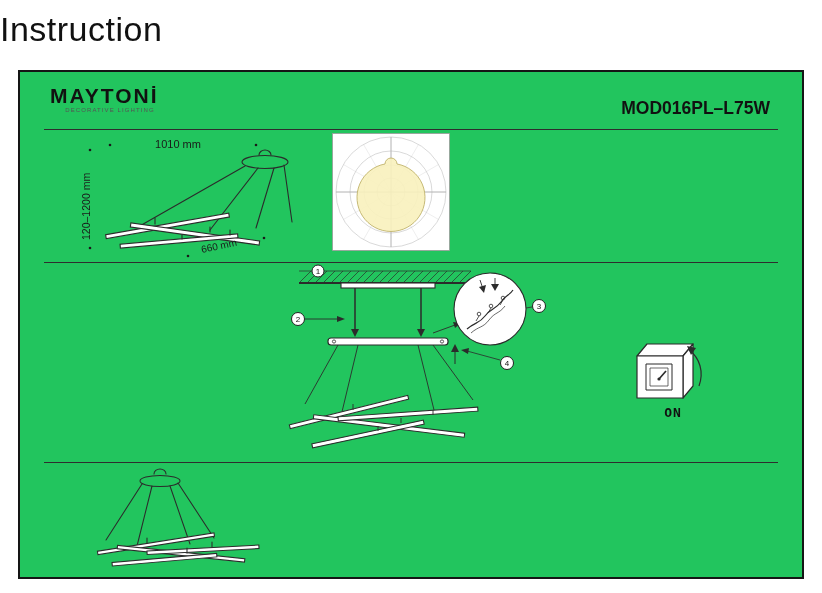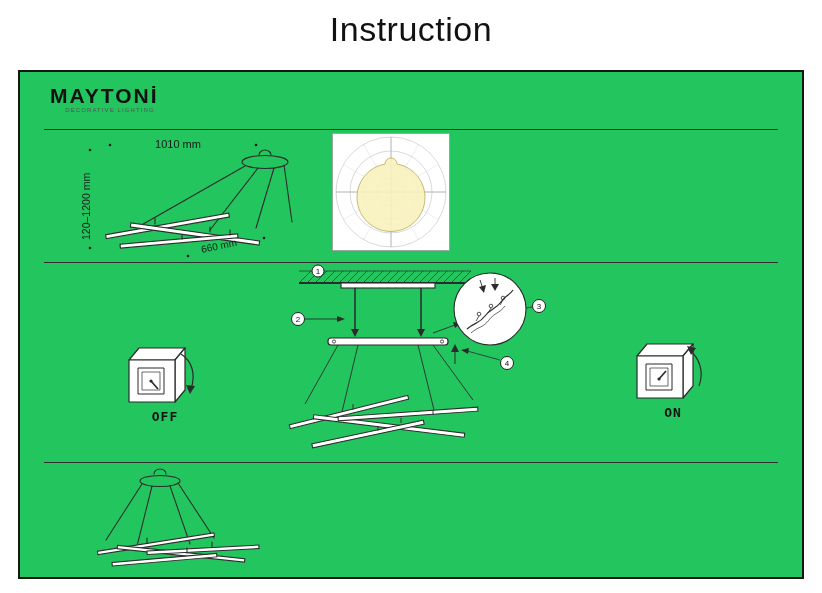--- a/index.html
+++ b/index.html
@@ -1,17 +1,17 @@
 <!DOCTYPE html>
 <html><head>
 <meta charset="utf-8">
 <style>
   html,body{margin:0;padding:0;width:822px;height:593px;background:#ffffff;
     font-family:"Liberation Sans", sans-serif;color:#1a1a1a;overflow:hidden;position:relative;}
-  .title{position:absolute;top:10px;left:0;width:822px;text-align:center;
+  .title{position:absolute;top:10px;left:0;width:822px;
     font-size:34px;font-weight:400;letter-spacing:0.5px;color:#111;}
   .frame{position:absolute;left:18px;top:70px;width:782px;height:505px;
     border:2px solid #151515;background:#22c55e;}
   .brand{position:absolute;left:30px;top:13px;width:120px;}
   .brand-name{font-size:21px;font-weight:700;letter-spacing:2px;color:#111;line-height:1;}
   .brand-tagline{font-size:6px;letter-spacing:1.1px;color:#555;text-align:center;margin-top:1px;}
   .model{position:absolute;right:32px;top:26px;font-size:17.5px;font-weight:700;color:#111;}
   .rule{position:absolute;left:24px;right:24px;height:0;border-top:1.4px solid #2e2e2e;}
   .rule-1{top:57px}.rule-2{top:190px}.rule-3{top:390px}
   svg{position:absolute;overflow:visible;}
@@ -30,20 +30,21 @@
 <body>
 
 <div class="title">Instruction</div>
 
 <div class="frame">
 
   <div class="brand">
     <div class="brand-name">MAYTONİ</div>
     <div class="brand-tagline">DECORATIVE LIGHTING</div>
   </div>
+  <div class="model">MOD016PL–L75W</div>
 
   <div class="rule rule-1"></div>
   <div class="rule rule-2"></div>
   <div class="rule rule-3"></div>
 
   <svg class="dim-lamp" width="270" height="130" viewBox="0 0 270 130">
     <g stroke="#2b2b2b" fill="none" stroke-width="1.1" stroke-linecap="round">
       <path d="M199,23 a6,5 0 0 1 12,0"></path>
       <ellipse cx="205" cy="30" rx="23" ry="6.5"></ellipse>
       <line x1="185" y1="34" x2="78" y2="95"></line>
@@ -91,36 +92,20 @@
       <circle cx="59" cy="59" r="14"></circle>
         <circle cx="59" cy="59" r="27"></circle>
       <circle cx="59" cy="59" r="41"></circle>
         <circle cx="59" cy="59" r="55"></circle>
     </g>
     <line x1="4" y1="59" x2="114" y2="59" stroke="#ababab" stroke-width="0.8"></line>
     <line x1="59" y1="4" x2="59" y2="114" stroke="#ababab" stroke-width="0.8"></line>
     <path d="M53,31 a6,6 0 0 1 12,0 a34,34 0 1 1 -12,0 Z" stroke="#c0b26a" stroke-width="0.9" fill-opacity="0.9" fill="#f8f1bd"></path>
   </svg>
 
-  <div class="switch-block switch-off-block">
-    <svg width="84" height="66" viewBox="0 0 84 66">
-      <g stroke="#2b2b2b" fill="#fff" stroke-width="1.2" stroke-linejoin="round">
-        <polygon points="6,20 52,20 62,8 16,8"></polygon>
-        <polygon points="52,20 62,8 62,50 52,62"></polygon>
-        <rect x="6" y="20" width="46" height="42"></rect>
-        <rect x="15" y="28" width="26" height="26" stroke-width="1"></rect>
-        <rect x="19" y="32" width="18" height="18" stroke-width="0.7"></rect>
-        <circle cx="28" cy="41" r="1.6" fill="#2b2b2b" stroke="none"></circle>
-        <line x1="28" y1="41" x2="35" y2="49" stroke-width="1.6"></line>
-        <path d="M58,14 C69,21 73,34 68,49" fill="none" stroke-width="1.2"></path>
-        <polygon points="67,54 63,45 72,46" fill="#2b2b2b" stroke="none"></polygon>
-      </g>
-    </svg>
-    <div class="switch-label">OFF</div>
-  </div>
 
   <svg class="install" width="290" height="195" viewBox="0 0 290 195">
     <g stroke="#2b2b2b">
       <line x1="16" y1="7" x2="188" y2="7" stroke-width="0.7"></line>
       <g stroke-width="0.7">
         <line x1="28" y1="7" x2="16" y2="19"></line>
           <line x1="36" y1="7" x2="24" y2="19"></line>
         <line x1="44" y1="7" x2="32" y2="19"></line>
           <line x1="52" y1="7" x2="40" y2="19"></line>
         <line x1="60" y1="7" x2="48" y2="19"></line>

